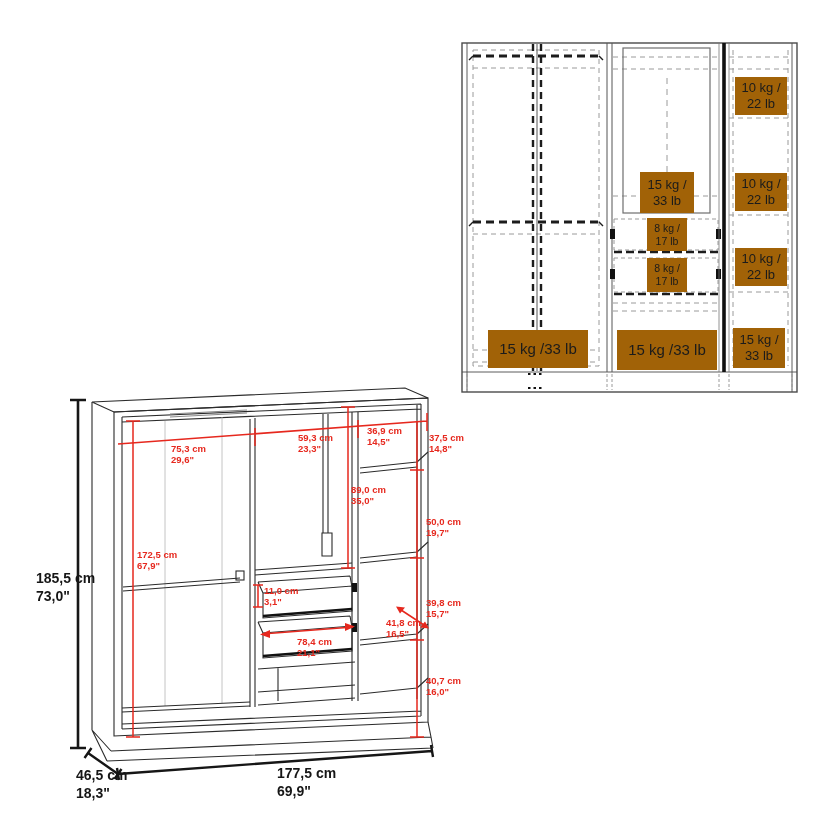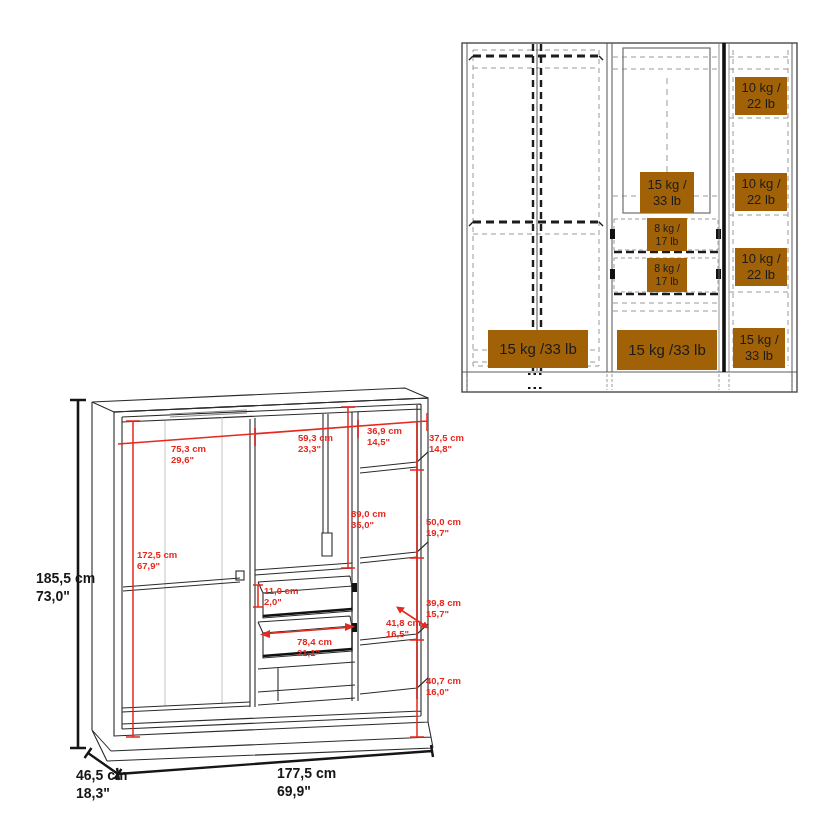--- a/index.html
+++ b/index.html
@@ -128,28 +128,28 @@
 33 lb</div>
 
   <div class="rdim" style="left:171px;top:443px">75,3 cm
 29,6"</div>
   <div class="rdim" style="left:298px;top:432px">59,3 cm
 23,3"</div>
   <div class="rdim" style="left:367px;top:425px">36,9 cm
 14,5"</div>
   <div class="rdim" style="left:429px;top:432px">37,5 cm
 14,8"</div>
-  <div class="rdim" style="left:351px;top:508px">89,0 cm
+  <div class="rdim" style="left:351px;top:484px">89,0 cm
 35,0"</div>
   <div class="rdim" style="left:426px;top:516px">50,0 cm
 19,7"</div>
   <div class="rdim" style="left:137px;top:549px">172,5 cm
 67,9"</div>
   <div class="rdim" style="left:264px;top:585px">11,0 cm
-2,0"</div>
+3,1"</div>
   <div class="rdim" style="left:426px;top:597px">39,8 cm
 15,7"</div>
   <div class="rdim" style="left:386px;top:617px">41,8 cm
 16,5"</div>
   <div class="rdim" style="left:297px;top:636px">78,4 cm
 21,1"</div>
   <div class="rdim" style="left:426px;top:675px">40,7 cm
 16,0"</div>
 
   <div class="bdim" style="left:36px;top:569px">185,5 cm

